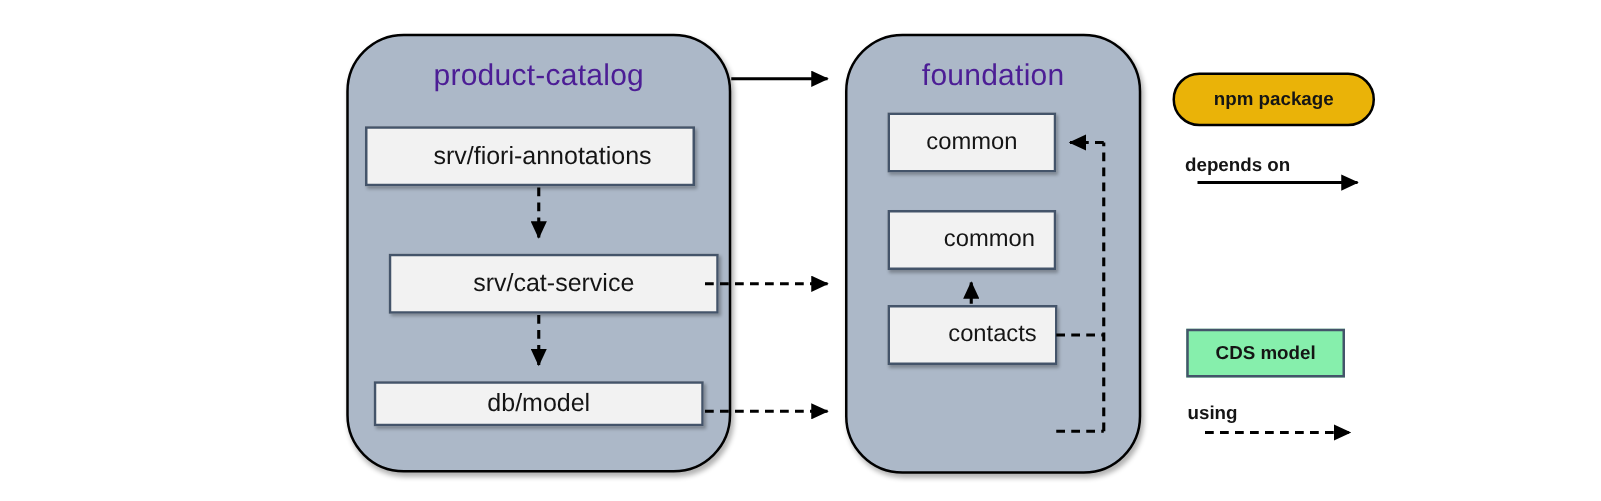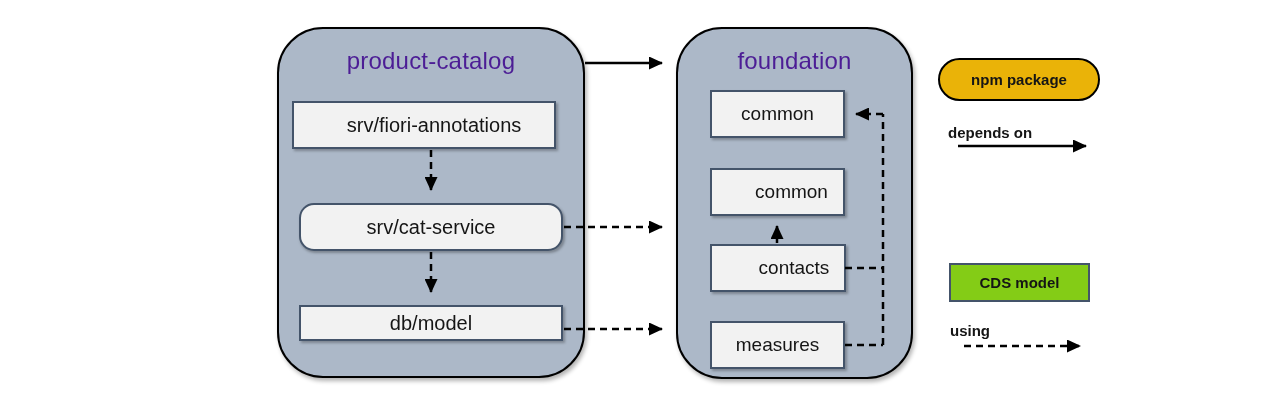--- a/index.html
+++ b/index.html
@@ -44,21 +44,21 @@
     box-sizing: border-box;
     box-shadow: 1.5px 2px 2.5px rgba(0,0,0,0.28);
     display: flex;
     align-items: center;
     justify-content: center;
     font-size: 20px;
     color: #151515;
     white-space: nowrap;
   }
   .m-fiori    { left: 292px; top: 101px; width: 264px; height: 48px; padding-left: 20px; }
-  .m-catsrv   { left: 299px; top: 203px; width: 264px; height: 48px; border-radius: 15px; }
+  .m-catsrv   { left: 311px; top: 203px; width: 264px; height: 48px; }
   .m-dbmodel  { left: 299px; top: 305px; width: 264px; height: 36px; }
   .f-codes    { left: 710px; top:  90px; width: 135px; height: 48px; font-size: 19px; }
   .f-common   { left: 710px; top: 168px; width: 135px; height: 48px; font-size: 19px; padding-left: 28px; }
   .f-contacts { left: 710px; top: 244px; width: 136px; height: 48px; font-size: 19px; padding-left: 32px; }
   .f-measures { left: 710px; top: 321px; width: 135px; height: 48px; font-size: 19px; }
   
   svg.edges {
     position: absolute;
     left: 0; top: 0;
     width: 1281px;
@@ -79,22 +79,22 @@
     display: flex;
     align-items: center;
     justify-content: center;
     font-size: 15px;
     font-weight: bold;
     color: #151515;
   }
   .legend-rect {
     position: absolute;
     left: 949px; top: 263px;
-    width: 141px; height: 39px;
-    background: #84cc16;
+    width: 127px; height: 39px;
+    background: #86efac;
     border: 2.5px solid #44546a;
     box-sizing: border-box;
     display: flex;
     align-items: center;
     justify-content: center;
     font-size: 15px;
     font-weight: bold;
     color: #151515;
   }
   .legend-caption {
@@ -119,21 +119,20 @@
   <div class="model m-fiori">srv/fiori-annotations</div>
   <div class="model m-catsrv">srv/cat-service</div>
   <div class="model m-dbmodel">db/model</div>
 
   <div class="pkg pkg-foundation">
     <div class="pkg-title">foundation</div>
   </div>
   <div class="model f-codes">common</div>
   <div class="model f-common">common</div>
   <div class="model f-contacts">contacts</div>
-  <div class="model f-measures">measures</div>
 
   <svg class="edges" viewBox="0 0 1281 401" xmlns="http://www.w3.org/2000/svg">
     <defs>
       <marker id="arrowhead" markerUnits="userSpaceOnUse" markerWidth="15" markerHeight="13" refX="13" refY="6.5" orient="auto">
         <path d="M0,0 L14,6.5 L0,13 Z" fill="#000000"></path>
       </marker>
     </defs>
 
     <line class="edge-solid" x1="585" y1="63" x2="662" y2="63" marker-end="url(#arrowhead)"></line>
 

